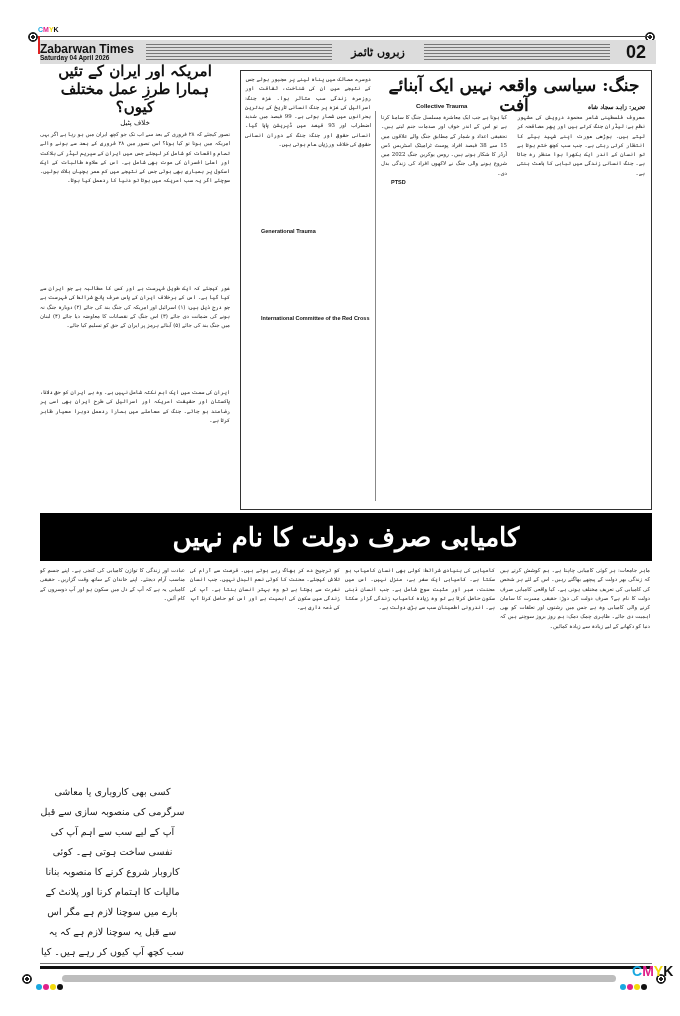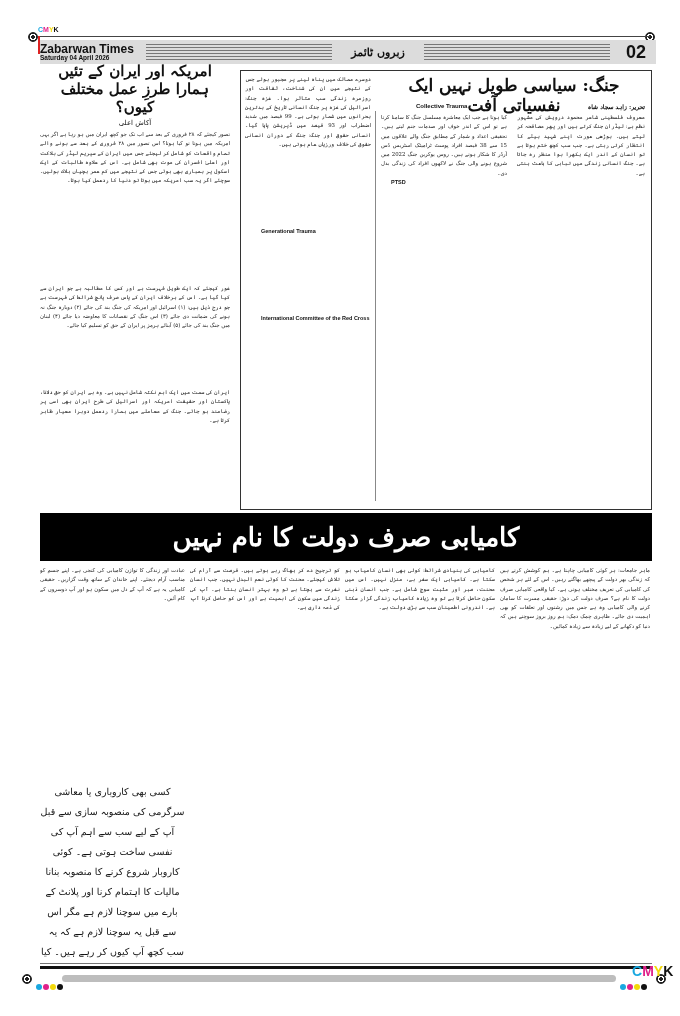--- a/index.html
+++ b/index.html
@@ -74,32 +74,32 @@
     <div class="mast-date">Saturday 04 April 2026</div>
   </div>
   <div class="stripes" style="flex:1; margin:0 6px;"></div>
   <div class="mast-urdu">زبروں ٹائمز</div>
   <div class="stripes" style="flex:1; margin:0 6px;"></div>
   <div class="page-no">02</div>
 </div>
 
 <div class="abs" style="left:40px; top:60px; width:190px; height:440px;">
   <div class="urdu headline" style="font-size:15px; margin-top:2px;">امریکہ اور ایران کے تئیں ہمارا طرزِ عمل مختلف کیوں؟</div>
-  <div class="urdu byline" style="margin:3px 0;">آکاش اعلی</div>
+  <div class="urdu byline" style="margin:3px 0;">خلاف پٹیل</div>
   <div class="urdu body-text" style="height:150px;">تصور کیجئے کہ ۲۸ فروری کے بعد سے اب تک جو کچھ ایران میں ہو رہا ہے اگر یہی امریکہ میں ہوتا تو کیا ہوتا؟ اس تصور میں ۲۸ فروری کے بعد سے ہونے والے تمام واقعات کو شامل کر لیجئے جس میں ایران کے سپریم لیڈر کی ہلاکت اور اعلیٰ افسران کی موت بھی شامل ہے۔ اس کے علاوہ طالبات کے ایک اسکول پر بمباری بھی ہوئی جس کے نتیجے میں کم عمر بچیاں ہلاک ہوئیں۔ سوچئے اگر یہ سب امریکہ میں ہوتا تو دنیا کا ردعمل کیا ہوتا۔</div>
   <div class="urdu body-text" style="height:100px; margin-top:4px;">غور کیجئے کہ ایک طویل فہرست ہے اور کس کا مطالبہ ہے جو ایران سے کیا گیا ہے۔ اس کے برخلاف ایران کے پاس صرف پانچ شرائط کی فہرست ہے جو درج ذیل ہیں: (۱) اسرائیل اور امریکہ کی جنگ بند کی جائے (۲) دوبارہ جنگ نہ ہونے کی ضمانت دی جائے (۳) اس جنگ کے نقصانات کا معاوضہ دیا جائے (۴) لبنان میں جنگ بند کی جائے (۵) آبنائے ہرمز پر ایران کے حق کو تسلیم کیا جائے۔</div>
   <div class="urdu body-text" style="height:140px; margin-top:4px;">ایران کی سمت میں ایک اہم نکتہ شامل نہیں ہے۔ وہ ہے ایران کو حق دلانا، پاکستان اور حقیقت امریکہ اور اسرائیل کی طرح ایران بھی اسی پر رضامند ہو جائے۔ جنگ کے معاملے میں ہمارا ردعمل دوہرا معیار ظاہر کرتا ہے۔</div>
 </div>
 
 <div class="abs box" style="left:240px; top:70px; width:410px; height:438px;">
 
   <div class="abs urdu body-text" style="left:4px; top:4px; width:126px; height:430px;">دوسرے ممالک میں پناہ لینے پر مجبور ہوئے جس کے نتیجے میں ان کی شناخت، ثقافت اور روزمرہ زندگی سب متاثر ہوا۔ غزہ جنگ: اسرائیل کی غزہ پر جنگ انسانی تاریخ کے بدترین بحرانوں میں شمار ہوتی ہے۔ 99 فیصد میں شدید اضطراب اور 93 فیصد میں ڈپریشن پایا گیا۔ انسانی حقوق اور جنگ: جنگ کے دوران انسانی حقوق کی خلاف ورزیاں عام ہوتی ہیں۔</div>
   <div class="abs col-rule" style="left:134px; top:40px; height:390px;"></div>
 
-  <div class="abs urdu headline" style="left:140px; top:4px; width:266px; font-size:17px;">جنگ: سیاسی طویل نہیں ایک نفسیاتی آفت</div>
+  <div class="abs urdu headline" style="left:140px; top:4px; width:266px; font-size:17px;">جنگ: سیاسی واقعہ نہیں ایک آبنائے آفت</div>
   <div class="abs urdu" style="right:6px; top:32px; font-size:6px; font-weight:bold;">تحریر: زاہد سجاد شاہ</div>
   <div class="abs latin" style="left:175px; top:32px; font-size:6px;">Collective Trauma</div>
   <div class="abs urdu body-text" style="left:140px; top:42px; width:126px; height:392px;">کیا ہوتا ہے جب ایک معاشرہ مسلسل جنگ کا سامنا کرتا ہے تو اس کے اندر خوف اور صدمات جنم لیتے ہیں۔ تحقیقی اعداد و شمار کے مطابق جنگ والے علاقوں میں 15 سے 38 فیصد افراد پوسٹ ٹرامیٹک اسٹریس ڈس آرڈر کا شکار ہوتے ہیں۔ روس یوکرین جنگ 2022 میں شروع ہونے والی جنگ نے لاکھوں افراد کی زندگی بدل دی۔</div>
   <div class="abs urdu body-text" style="left:276px; top:42px; width:128px; height:392px;">معروف فلسطینی شاعر محمود درویش کی مشہور نظم ہے: لیڈران جنگ کرتے ہیں اور پھر مصافحہ کر لیتے ہیں۔ بوڑھی عورت اپنے شہید بیٹے کا انتظار کرتی رہتی ہے۔ جب سب کچھ ختم ہوتا ہے تو انسان کے اندر ایک بکھرا ہوا منظر رہ جاتا ہے۔ جنگ انسانی زندگی میں تباہی کا باعث بنتی ہے۔</div>
   <div class="abs latin" style="left:150px; top:108px; font-size:5.5px;">PTSD</div>
   <div class="abs latin" style="left:20px; top:157px; font-size:5.5px;">Generational Trauma</div>
   <div class="abs latin" style="left:20px; top:243px; width:110px; font-size:5.5px; line-height:9px;">International Committee of the Red Cross</div>
 </div>
 
 <div class="abs banner">

